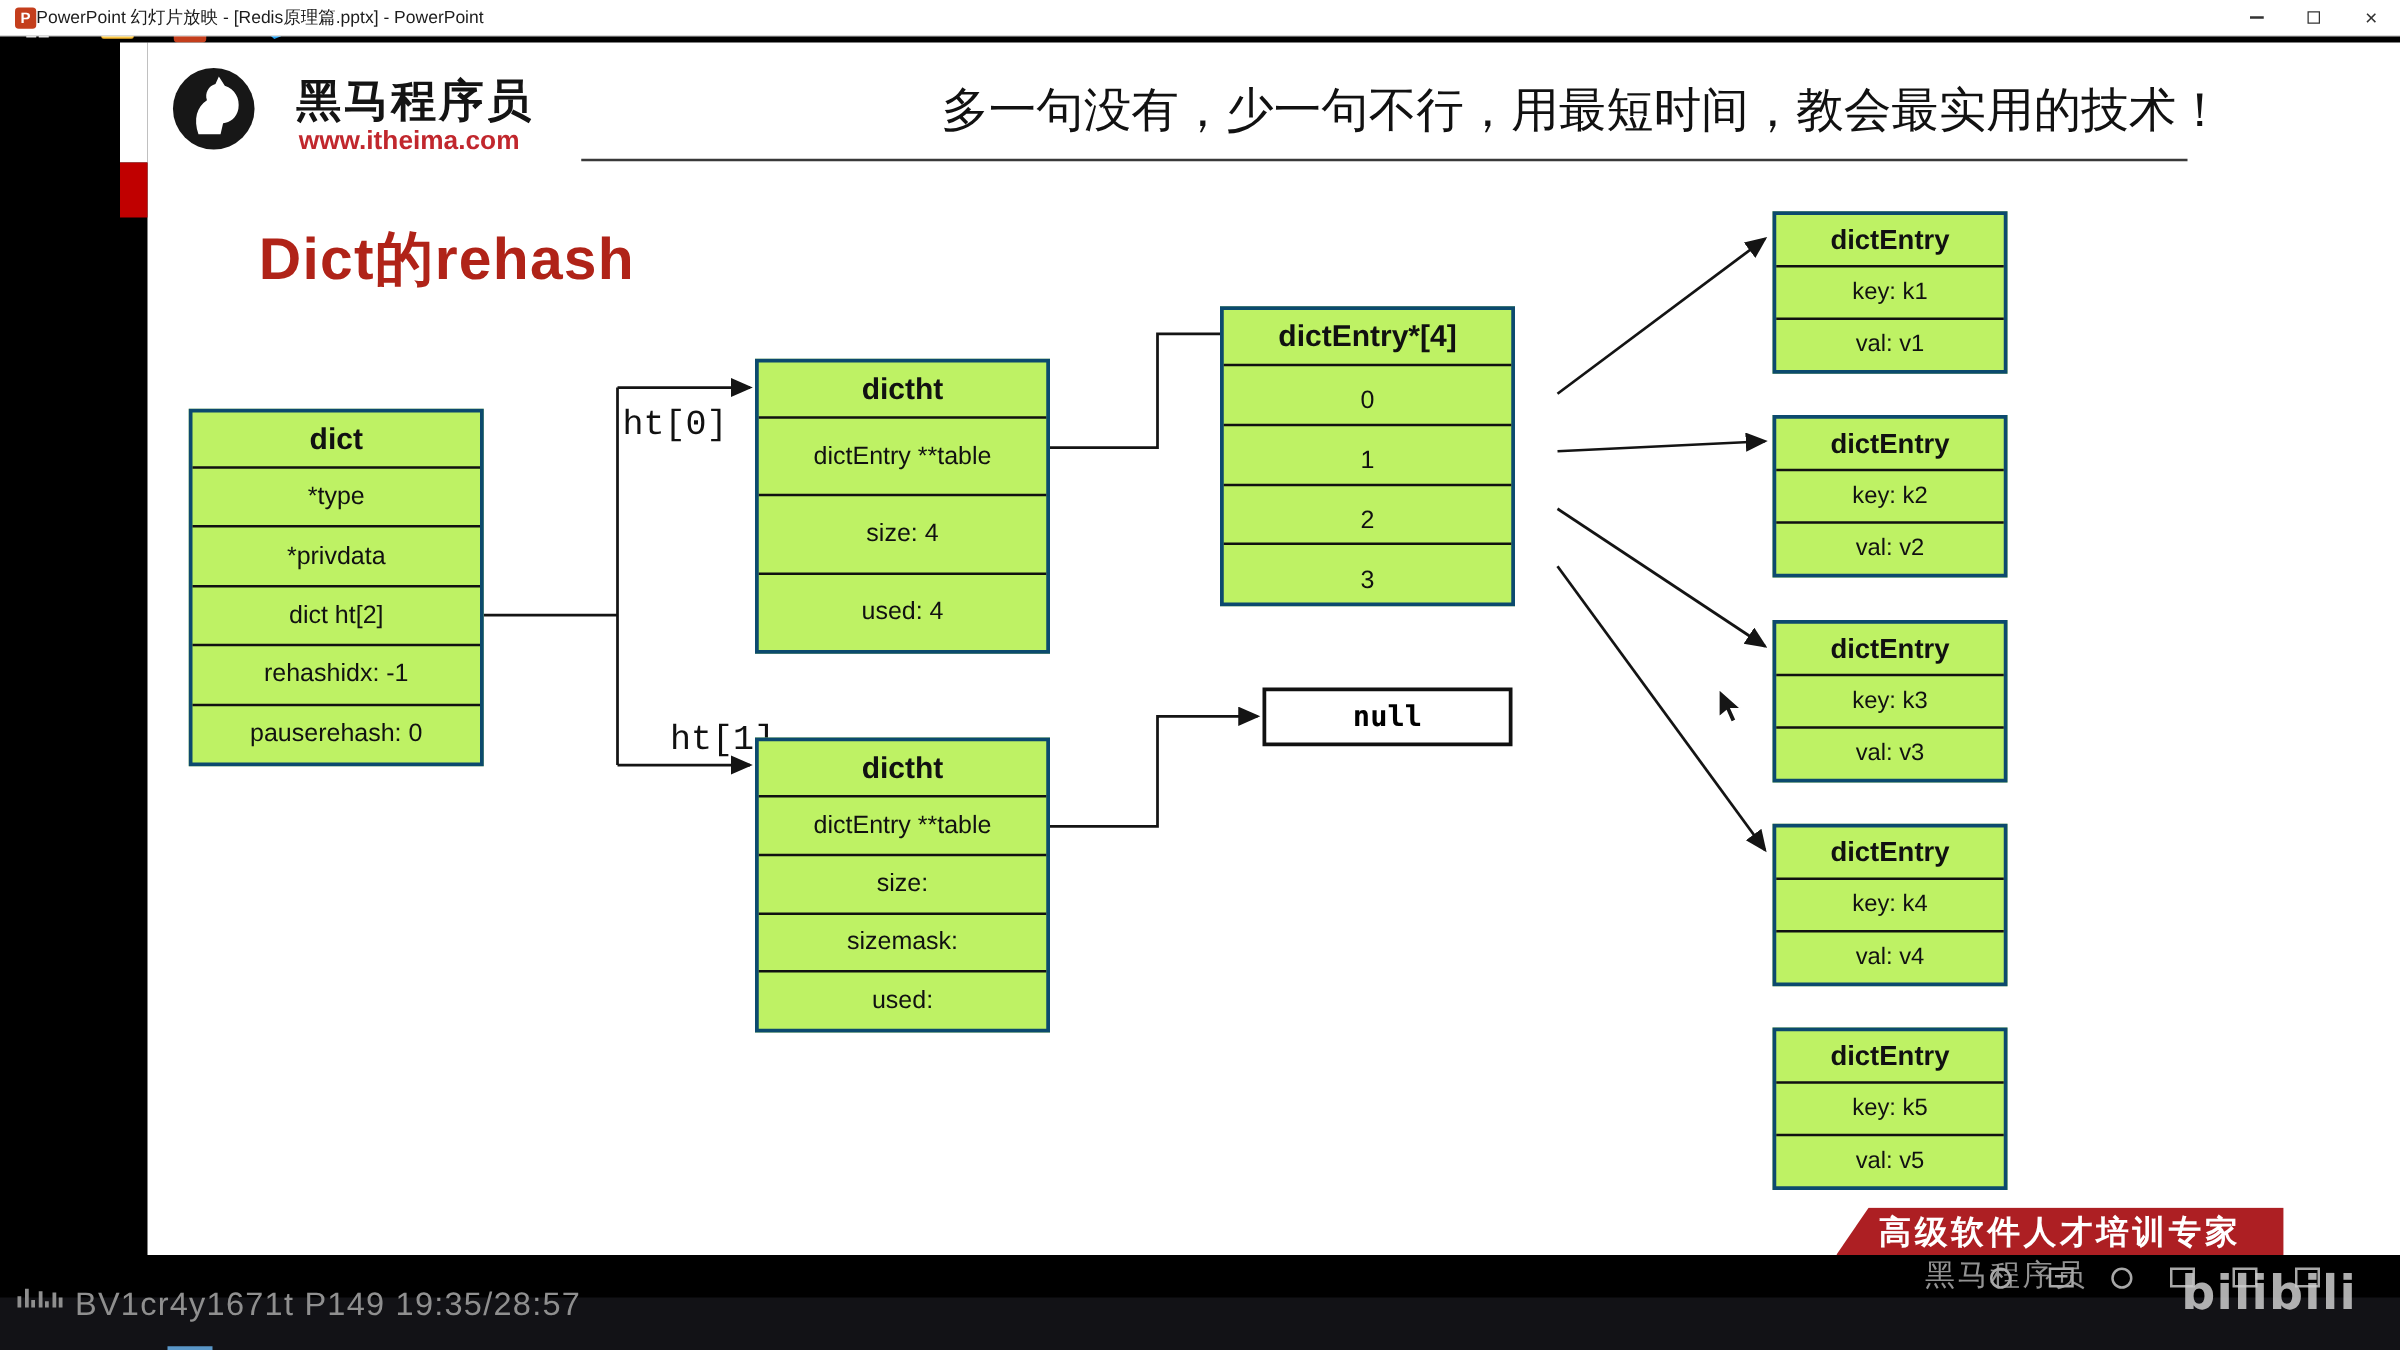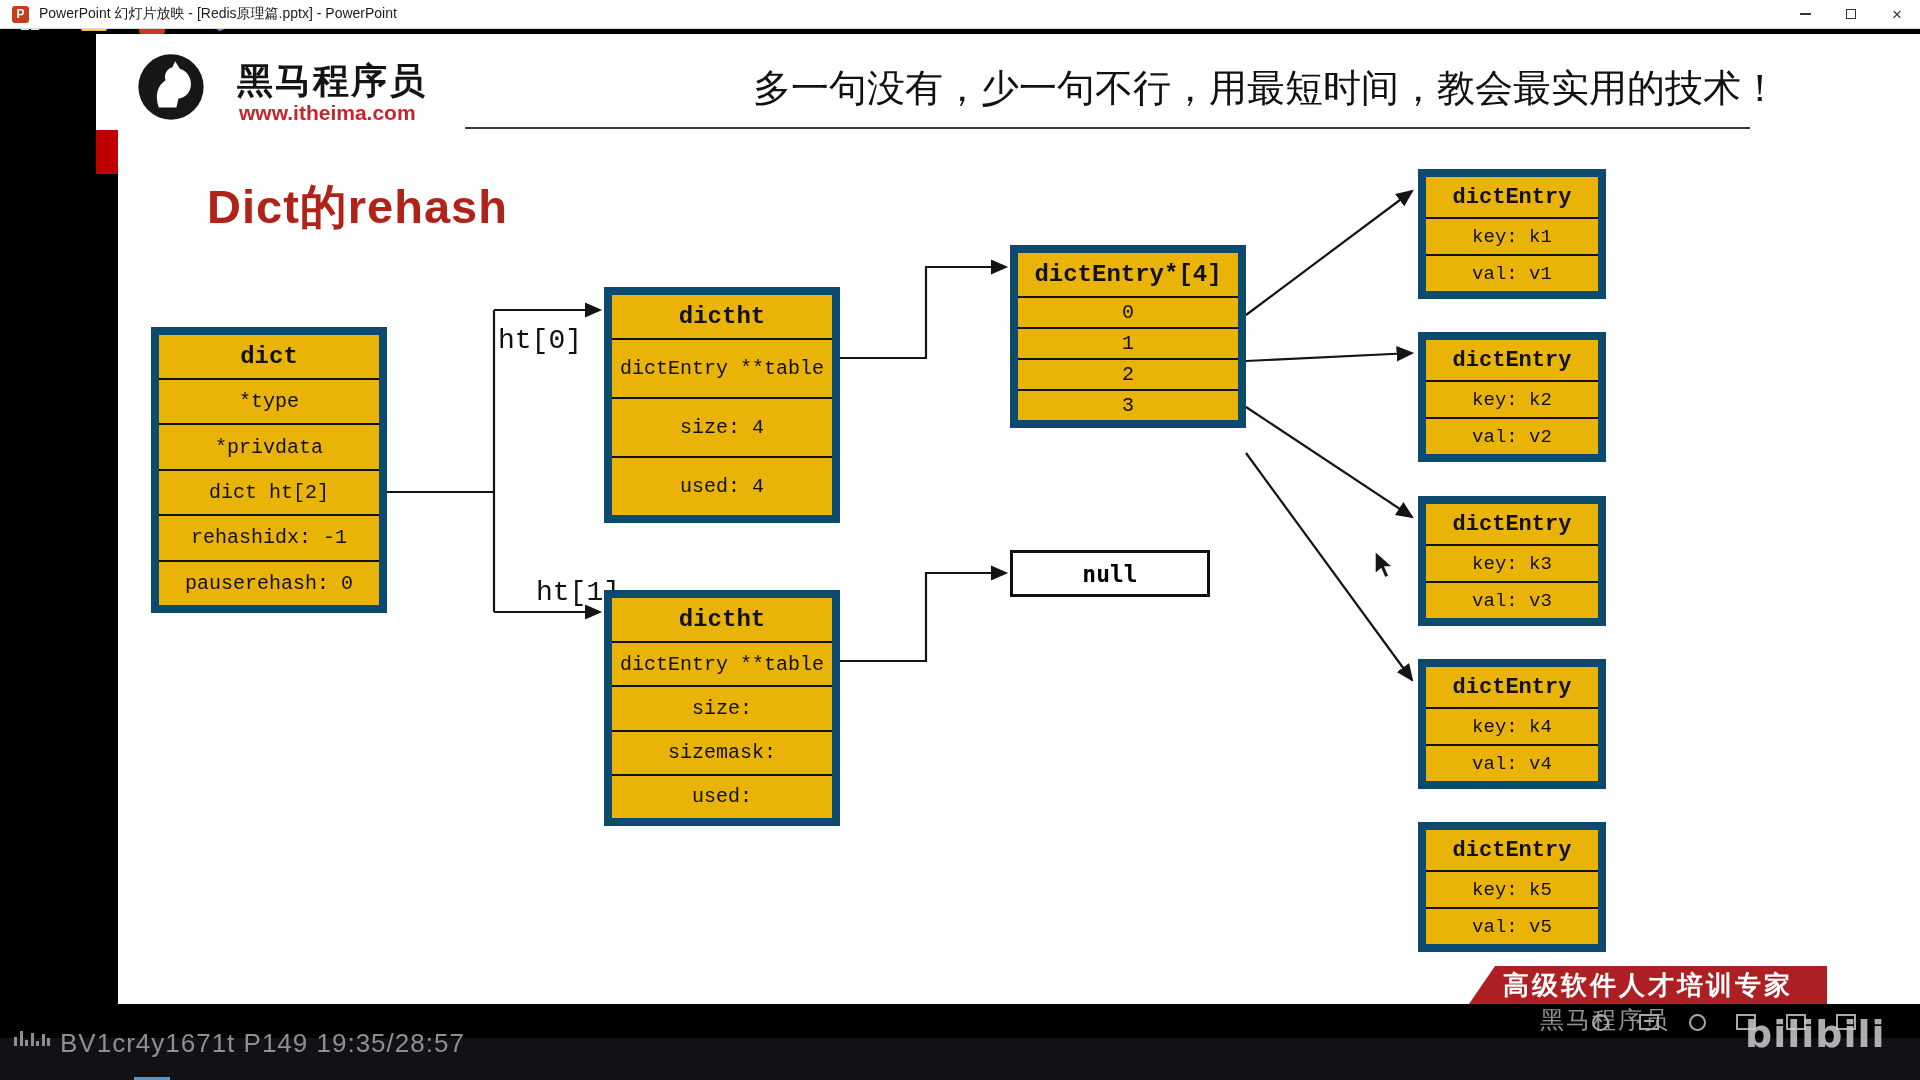--- a/index.html
+++ b/index.html
@@ -16,21 +16,21 @@
   .titlebar {
     left:0; top:0; width:1920px; height:29px;
     background:#ffffff; display:flex; align-items:center; z-index:20;
     border-bottom:1px solid #d8d8d8;
   }
   .ppt-ico {
     width:17px; height:17px; margin-left:12px; border-radius:3px;
     background:#c43e1c; color:#fff; font-size:12px; font-weight:bold;
     display:flex; align-items:center; justify-content:center;
   }
-  .title-text { margin-left:10px; font-size:14px; color:#1c1c1c; }
+  .title-text { font-size:14px; color:#1c1c1c; }
   .win-btns { position:absolute; right:0; top:0; height:28px; display:flex; }
   .win-btn { width:46px; height:28px; display:flex; align-items:center; justify-content:center; color:#333; }
   .glyph-min { width:11px; height:1.5px; background:#333; display:block; }
   .glyph-max { width:10px; height:10px; border:1.2px solid #333; display:block; }
   .glyph-close { font-size:17px; line-height:1; color:#333; }
 
   
   .slide {
     left:118px; top:34px; width:1802px; height:970px;
     background:#ffffff; z-index:1;
@@ -48,40 +48,40 @@
   }
   .header-rule { left:465px; top:127px; width:1285px; height:2px; background:#3a3a3a; z-index:2; }
 
   .page-title {
     left:207px; top:176px; font-size:47px; font-weight:bold; color:#b02318;
     z-index:2; letter-spacing:1px;text-align:center;
   }
 
   
   .tbl {
-    border:8px solid #0c4a6e; background:#eab308; z-index:3;
-    font-family:Liberation Mono, monospace; color:#111;
+    border:3px solid #0c4a6e; background:#bef264; z-index:3;
+    font-family:Liberation Sans, sans-serif; color:#111;
     display:flex; flex-direction:column; text-align:center;
   }
   .tbl .hdr {
     flex:0 0 45px; font-weight:bold; font-size:24px;
     border-bottom:2px solid #111;
     display:flex; align-items:center; justify-content:center;
   }
   .tbl .row {
     flex:1 1 auto; font-size:20px;
     border-bottom:2px solid #111;
     display:flex; align-items:center; justify-content:center;
   }
   .tbl .row:last-child { border-bottom:none; }
 
   .dict-tbl   { left:151px;  top:327px; width:236px; height:286px; }
   .dictht-a   { left:604px;  top:287px; width:236px; height:236px; }
   .dictht-b   { left:604px;  top:590px; width:236px; height:236px; }
-  .arr-tbl    { left:1010px; top:245px; width:236px; height:183px; }
+  .arr-tbl    { left:976px; top:245px; width:236px; height:240px;gap:10px; }
   .null-box   {
     left:1010px; top:550px; width:200px; height:47px;
     border:3px solid #111; background:#fff; z-index:3;
     font-family:"DejaVu Sans Mono", monospace; font-weight:bold; font-size:23px;
     display:flex; align-items:center; justify-content:center;
   }
   .entry-tbl { left:1418px; width:188px; height:130px; }
   .entry-tbl .hdr { flex:0 0 42px; font-size:22px; }
   .entry-tbl .row { font-size:19px; }
   .e1 { top:169px; } .e2 { top:332px; } .e3 { top:496px; } .e4 { top:659px; } .e5 { top:822px; }

